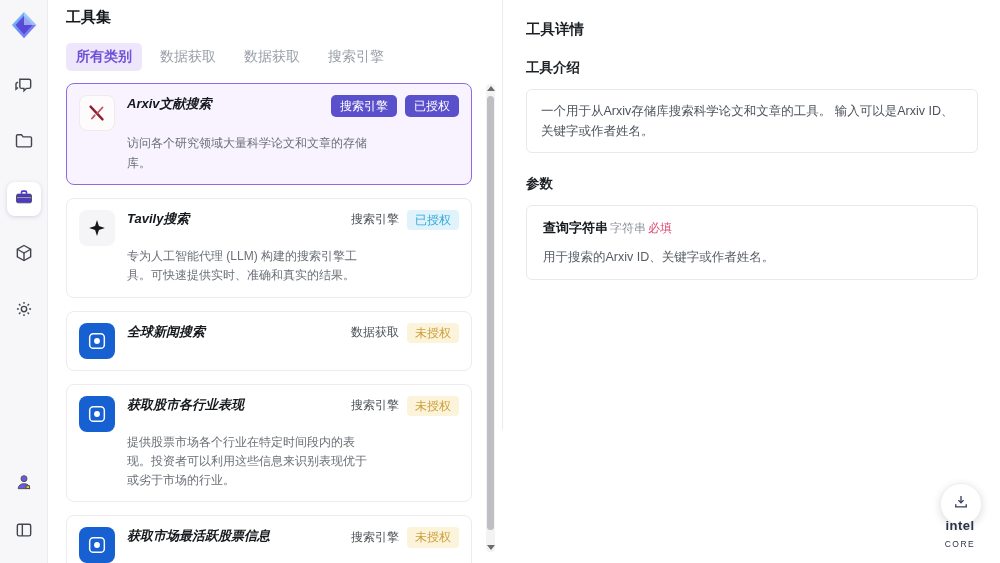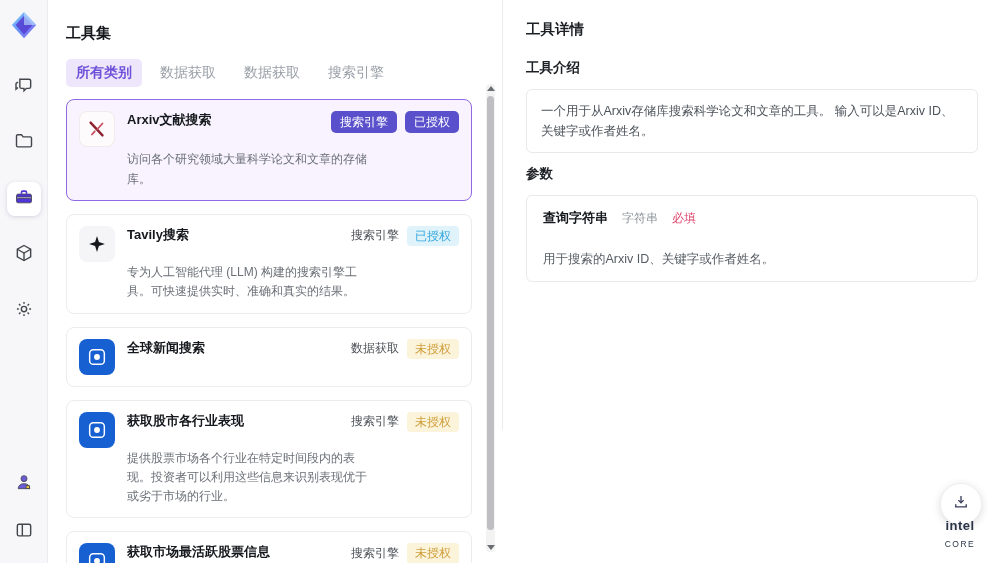--- a/index.html
+++ b/index.html
@@ -14,37 +14,37 @@
   .logo { width:30px; height:30px; margin-bottom:30px; }
   .rail-nav { display:flex; flex-direction:column; align-items:center; gap:22px; }
   .rail-btn { width:34px; height:34px; display:flex; align-items:center; justify-content:center;
     border-radius:8px; cursor:pointer; }
   .rail-btn svg { stroke:#43474d; }
   .rail-btn.active { background:#fff; box-shadow:0 1px 4px rgba(60,50,120,.18); }
   .rail-bottom { margin-top:auto; display:flex; flex-direction:column; align-items:center; gap:14px; }
 
   
   .list-col { position:absolute; left:48px; top:0; width:455px; height:430px;
-    border-right:1px solid #ececef; padding:24px 0 0 18px; }
+    border-right:1px solid #ececef; padding:8px 0 0 18px; }
   .page-title { font-size:15px; font-weight:bold; color:#15181c; margin-bottom:16px; }
   .tabs { display:flex; align-items:center; gap:8px; margin-bottom:12px; }
   .tab { font-size:14px; color:#9aa0a8; padding:5px 10px; border-radius:5px; cursor:pointer; white-space:nowrap; }
   .tab.active { color:#6f50d8; background:#eee7fb; font-weight:bold; }
 
   .cards { display:flex; flex-direction:column; gap:13px; padding-right:30px; }
   .card { position:relative; display:flex; gap:12px; padding:11px 12px; background:#fff;
     border:1px solid #ececef; border-radius:8px; cursor:pointer; }
   .card.selected { background:#f8f3fe; border:1.5px solid #8f6ae4; }
   .tool-icon { flex:0 0 36px; width:36px; height:36px; border-radius:8px;
     display:flex; align-items:center; justify-content:center; background:#f5f5f7; overflow:hidden; }
   .tool-icon.blue { background:#1660d2; }
   .tool-icon.white { background:#fdfbfb; border:1px solid #f0eaea; }
   .tool-main { flex:1 1 auto; min-width:0; }
   .tool-head { display:flex; align-items:flex-start; }
-  .tool-name { font-size:13px; font-weight:bold; color:#15181c; line-height:1.4; }
+  .tool-name { font-size:13px; font-weight:bold; color:#15181c; line-height:1.4;font-style:italic; }
   .tool-desc { font-size:12px; color:#6b7077; line-height:1.6; margin-top:17px; max-width:240px; }
   .tool-tags { margin-left:auto; display:flex; gap:8px; align-items:center; white-space:nowrap; padding-left:10px; }
   .cat-text { font-size:12px; color:#4e5358; }
   .badge { font-size:12px; padding:3px 8px; border-radius:4px; line-height:1.2; }
   .badge.ok { background:#e0f3fb; color:#35a8dd; }
   .badge.no { background:#fbf3da; color:#cf9e3b; }
   .pill { font-size:12px; color:#fff; background:#5a50cc; padding:4px 9px; border-radius:5px; line-height:1.2; }
 
   
   .scrollbar { position:absolute; right:7px; top:84px; width:9px; height:468px;
@@ -54,27 +54,27 @@
   .scroll-arrow { position:absolute; left:1px; width:0; height:0;
     border-left:4px solid transparent; border-right:4px solid transparent; }
   .scroll-arrow.up { top:2px; border-bottom:5px solid #6a6d72; }
   .scroll-arrow.down { bottom:2px; border-top:5px solid #6a6d72; }
 
   
   .detail-col { position:absolute; left:504px; top:0; right:0; height:493px; padding:20px 22px; background:#fff; }
   .detail-title { font-size:14.5px; font-weight:bold; margin-bottom:20px; }
   .section-h { font-size:13.5px; font-weight:bold; margin-bottom:12px; }
   .intro-box { border:1px solid #e9e9ec; border-radius:6px; background:#fff;
-    padding:11px 14px; font-size:12.5px; color:#4e545b; margin-bottom:12px; line-height:1.6; }
+    padding:11px 14px; font-size:12.5px; color:#4e545b; margin-bottom:22px; line-height:1.6; }
   .param-box { border:1px solid #e9e9ec; border-radius:6px; background:#fff; padding:13px 16px; }
-  .param-head { display:flex; align-items:center; gap:14px; }
+  .param-head { display:flex; align-items:center; gap:2px; }
   .param-name { font-size:13px; font-weight:bold; color:#15181c; }
   .param-type { font-size:12px; color:#8a9097; }
   .param-req { font-size:12px; color:#e0476f; }
-  .param-desc { font-size:12.5px; color:#565c63; margin-top:24px; }
+  .param-desc { font-size:12.5px; color:#565c63; margin-top:12px; }
 
   
   .fab { position:absolute; right:18px; bottom:38px; width:42px; height:42px; border-radius:50%;
     background:#fff; box-shadow:0 2px 8px rgba(0,0,0,.14); border:1px solid #f0f0f2;
     display:flex; align-items:center; justify-content:center; cursor:pointer; }
   .brand { position:absolute; right:14px; bottom:12px; width:52px; text-align:center; line-height:1.1; }
   .brand .b1 { font-size:13px; font-weight:bold; color:#2a3447; letter-spacing:.5px; }
   .brand .b2 { font-size:8.5px; color:#2a3447; letter-spacing:1.5px; }
 </style>
 </head>

